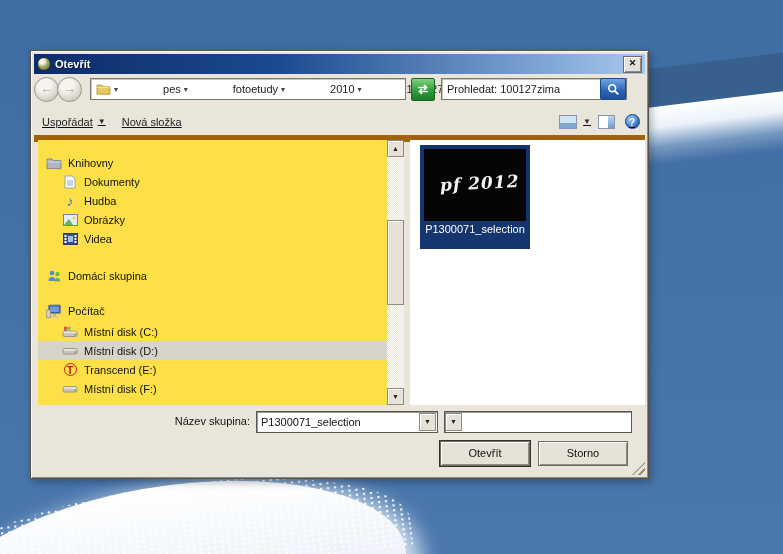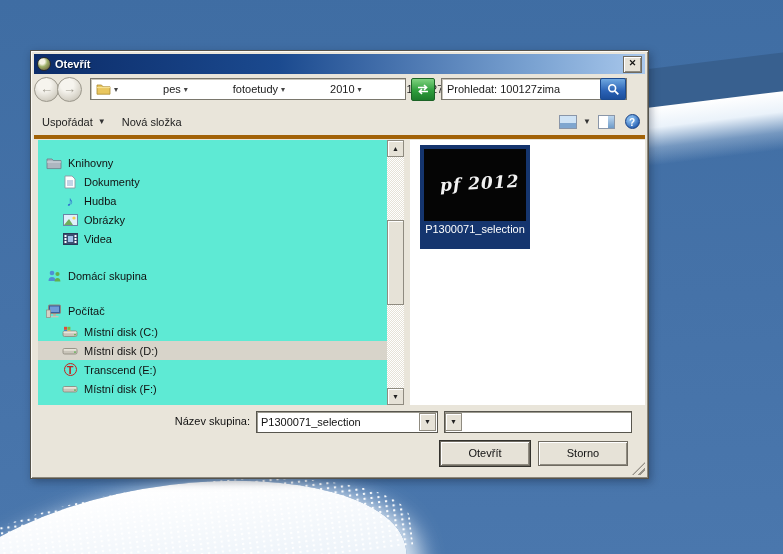--- a/index.html
+++ b/index.html
@@ -58,38 +58,38 @@
     border:1px solid #7a776d;box-shadow:inset 1px 1px 0 #c9c6bb;
     display:flex;align-items:center;box-sizing:border-box;}
   .search-input{flex:1 1 auto;border:none;outline:none;height:18px;font:11px "Liberation Sans",sans-serif;
     color:#1a1a1a;padding:11px 5px;background:transparent;min-width:0;}
   .search-btn{width:24px;height:20px;margin-right:0;flex:0 0 auto;
     background:linear-gradient(to bottom,#6fa8e0 0%,#2a62b5 60%,#1c4e9b 100%);
     border:1px solid #1b4a8f;border-radius:2px;display:flex;align-items:center;justify-content:center;}
 
   
   .tool-row{position:absolute;left:0;top:34px;width:611px;height:27px;display:flex;align-items:center;
-    border-bottom:4px solid #a16207;}
+    border-bottom:7px solid #a16207;text-decoration:underline;}
   .tool-btn{padding:3px 8px;color:#222;display:flex;align-items:center;gap:5px;}
   .tool-btn .dd{font-size:8px;color:#333;}
   .tool-spacer{flex:1 1 auto;}
   .mini-icon{width:18px;height:16px;margin:0 4px;display:inline-flex;align-items:center;justify-content:center;}
   .views-thumb{width:16px;height:12px;border:1px solid #8a96a8;
     background:linear-gradient(to bottom,#cfe3f5 0 55%,#7fa6cf 55% 100%);}
   .views-dd{font-size:8px;color:#333;margin:0 2px;}
   .preview-thumb{width:15px;height:12px;border:1px solid #8a96a8;background:#fff;position:relative;}
   .preview-thumb::after{content:"";position:absolute;right:0;top:0;width:6px;height:100%;
     background:linear-gradient(to bottom,#bcd6ee,#6f9cc9);}
   .help-circle{width:15px;height:15px;border-radius:50%;color:#fff;font-weight:bold;font-size:10px;
     line-height:15px;text-align:center;
     background:radial-gradient(circle at 35% 30%,#7db2e8 0 25%,#2b64b4 75%,#1b4a92 100%);
     border:1px solid #174084;box-sizing:border-box;}
 
   
-  .nav-pane{position:absolute;left:4px;top:66px;width:366px;height:265px;background:#5eead4;}
+  .nav-pane{position:absolute;left:4px;top:66px;width:366px;height:265px;background:#fde047;}
   .nav-items{position:absolute;left:0;top:0;right:17px;bottom:0;overflow:hidden;padding-top:13px;}
   .nav-item{height:19px;display:flex;align-items:center;gap:6px;}
   .nav-item.lvl1{padding-left:8px;}
   .nav-item.lvl2{padding-left:24px;}
   .nav-item.selected{background:#d8d4ca;}
   .gap-lg{height:18px;} .gap-md{height:16px;} .gap-sm{height:2px;}
   .nicon{width:16px;height:16px;flex:0 0 auto;display:inline-flex;align-items:center;justify-content:center;}
   .note-glyph{color:#2f6fce;font-size:14px;font-weight:bold;}
   .t-glyph{color:#c4231f;font-weight:bold;font-size:11px;border:1.5px solid #c4231f;border-radius:50%;
     width:13px;height:13px;line-height:12px;text-align:center;box-sizing:border-box;}

